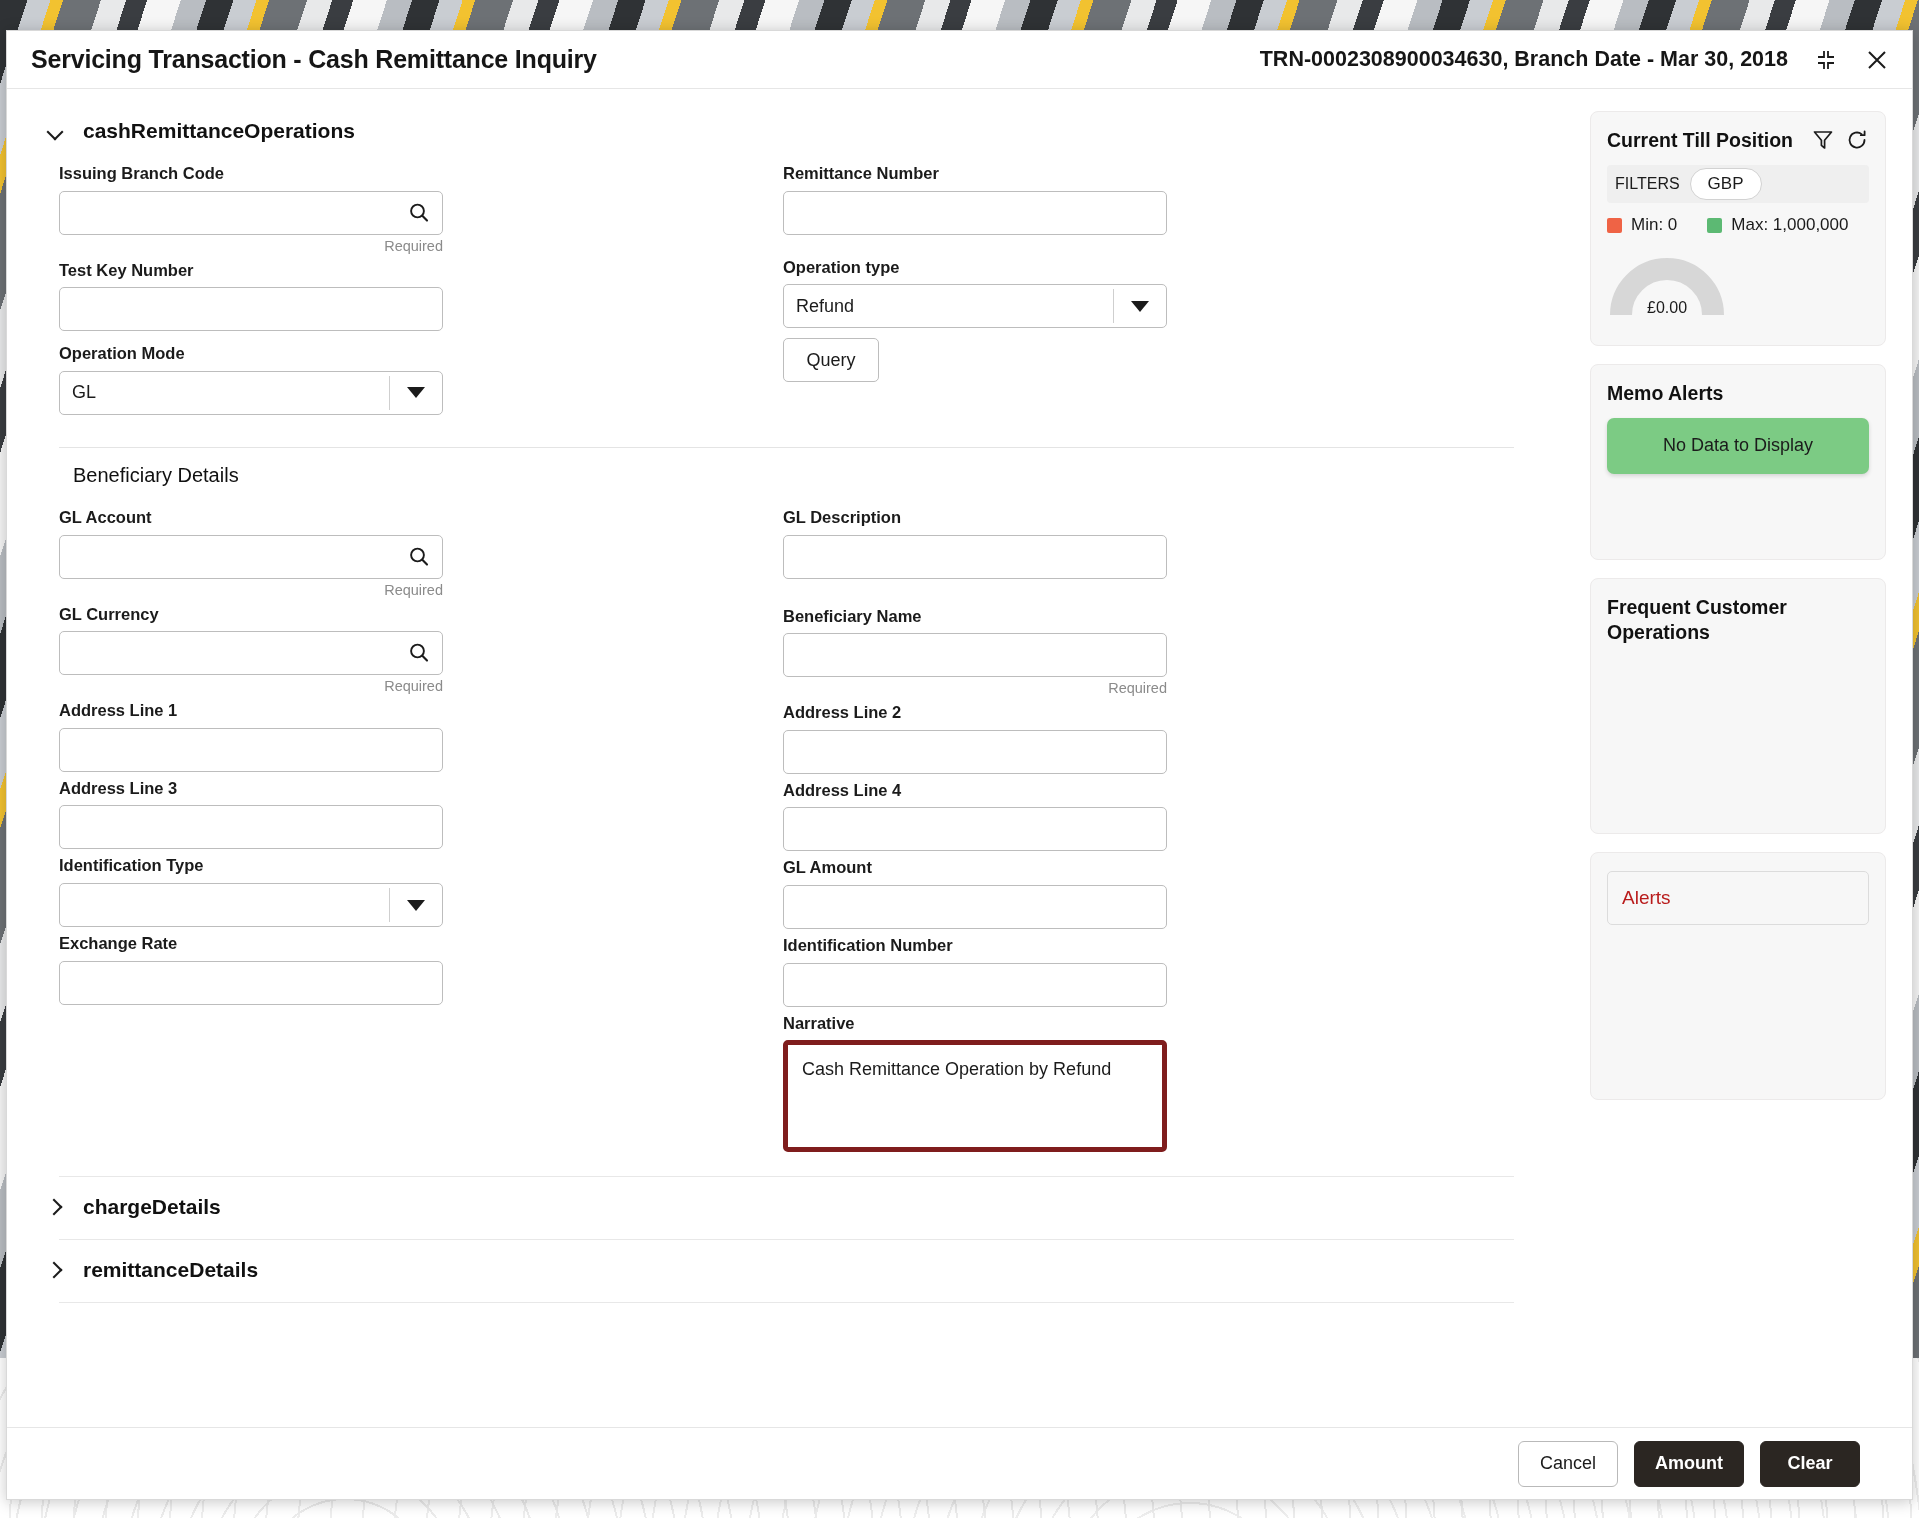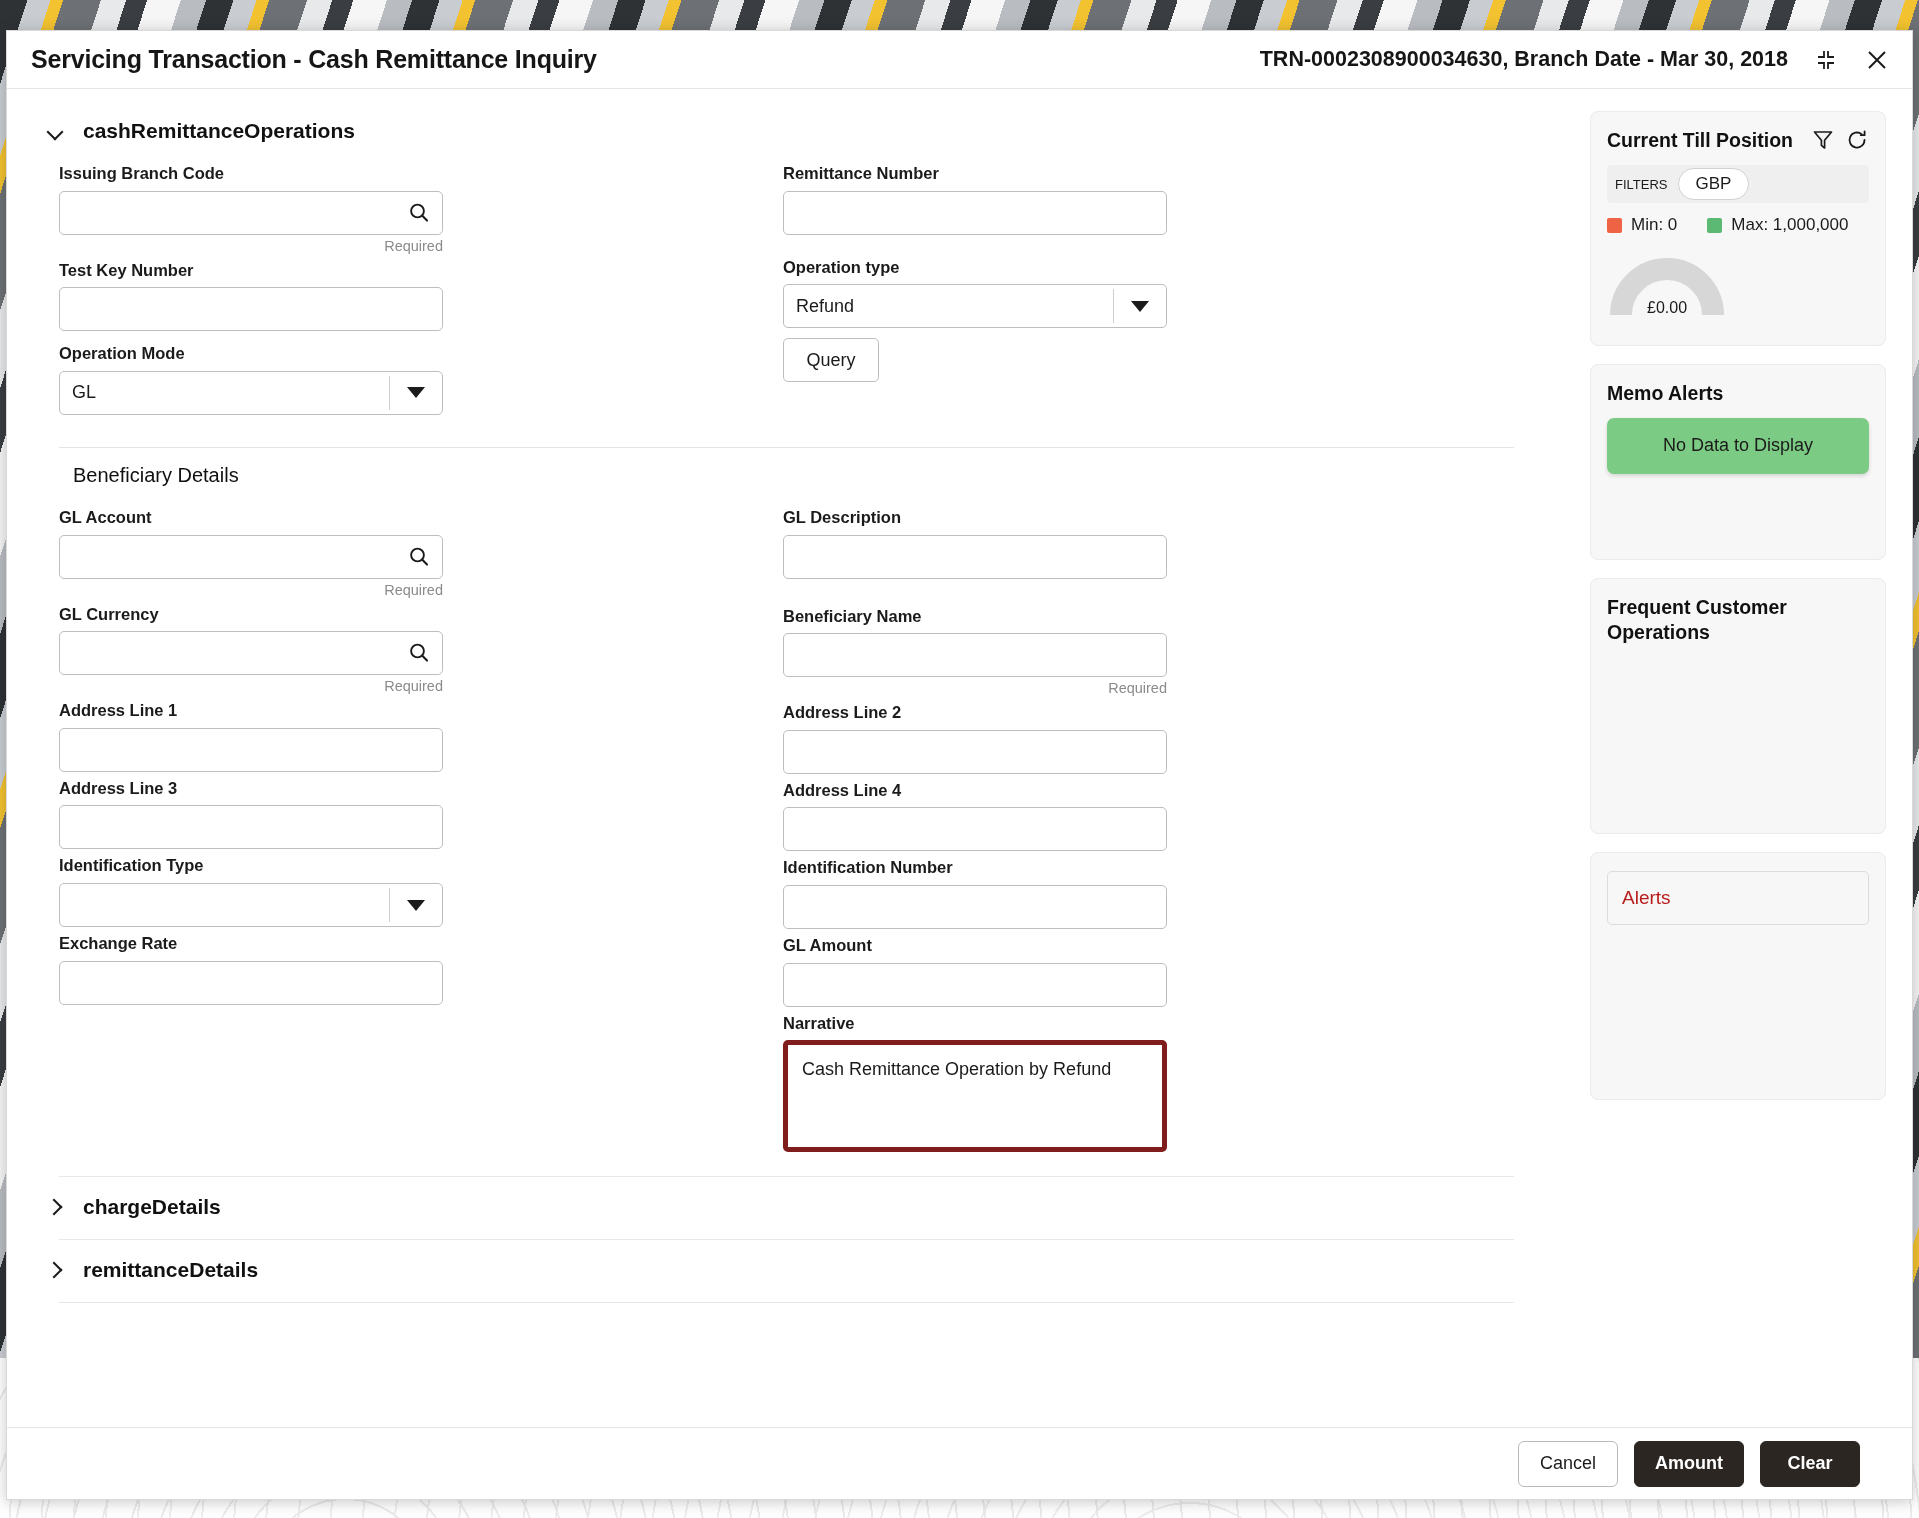--- a/index.html
+++ b/index.html
@@ -181,21 +181,21 @@
   }
   #till-card .card-head { display: flex; align-items: center; gap: 10px; }
   #till-card .card-head .card-title { flex: 1 1 auto; }
   .ic-btn { cursor: pointer; display: flex; align-items: center; }
 
   .filters-row {
     margin-top: 13px; height: 38px;
     background: #efefef; border-radius: 4px;
     display: flex; align-items: center; gap: 10px; padding: 0 8px;
   }
-  .filters-label { font-size: 13px; color: #1b1b1b; }
+  .filters-label { font-size: 16px; color: #1b1b1b; }
   .ccy-pill {
     background: #fff; border: 1px solid #d2d2d2; border-radius: 18px;
     padding: 5px 17px; font-size: 17px; color: #1b1b1b; cursor: pointer;
   }
   .legend { margin-top: 12px; display: flex; align-items: center; gap: 9px; }
   .sw { width: 15px; height: 15px; border-radius: 2px; flex: 0 0 15px; }
   .legend-txt { font-size: 17px; color: #1b1b1b; white-space: nowrap; }
   .legend .gap { width: 12px; }
 
   .gauge-wrap { position: relative; height: 86px; margin-top: 10px; }
@@ -428,28 +428,28 @@
             </div>
 
             <div class="field tight">
               <label class="flabel">Address Line 4</label>
               <div class="fin plain">
                 <span class="val"></span>
               </div>
             </div>
 
             <div class="field tight">
+              <label class="flabel">GL Amount</label>
+              <div class="fin plain">
+                <span class="val"></span>
+              </div>
+            </div>
+
+            <div class="field tight">
               <label class="flabel">Identification Number</label>
-              <div class="fin plain">
-                <span class="val"></span>
-              </div>
-            </div>
-
-            <div class="field tight">
-              <label class="flabel">GL Amount</label>
               <div class="fin plain">
                 <span class="val"></span>
               </div>
             </div>
 
             <div class="field tight">
               <label class="flabel">Narrative</label>
               <div class="ftext">Cash Remittance Operation by Refund</div>
             </div>
 

